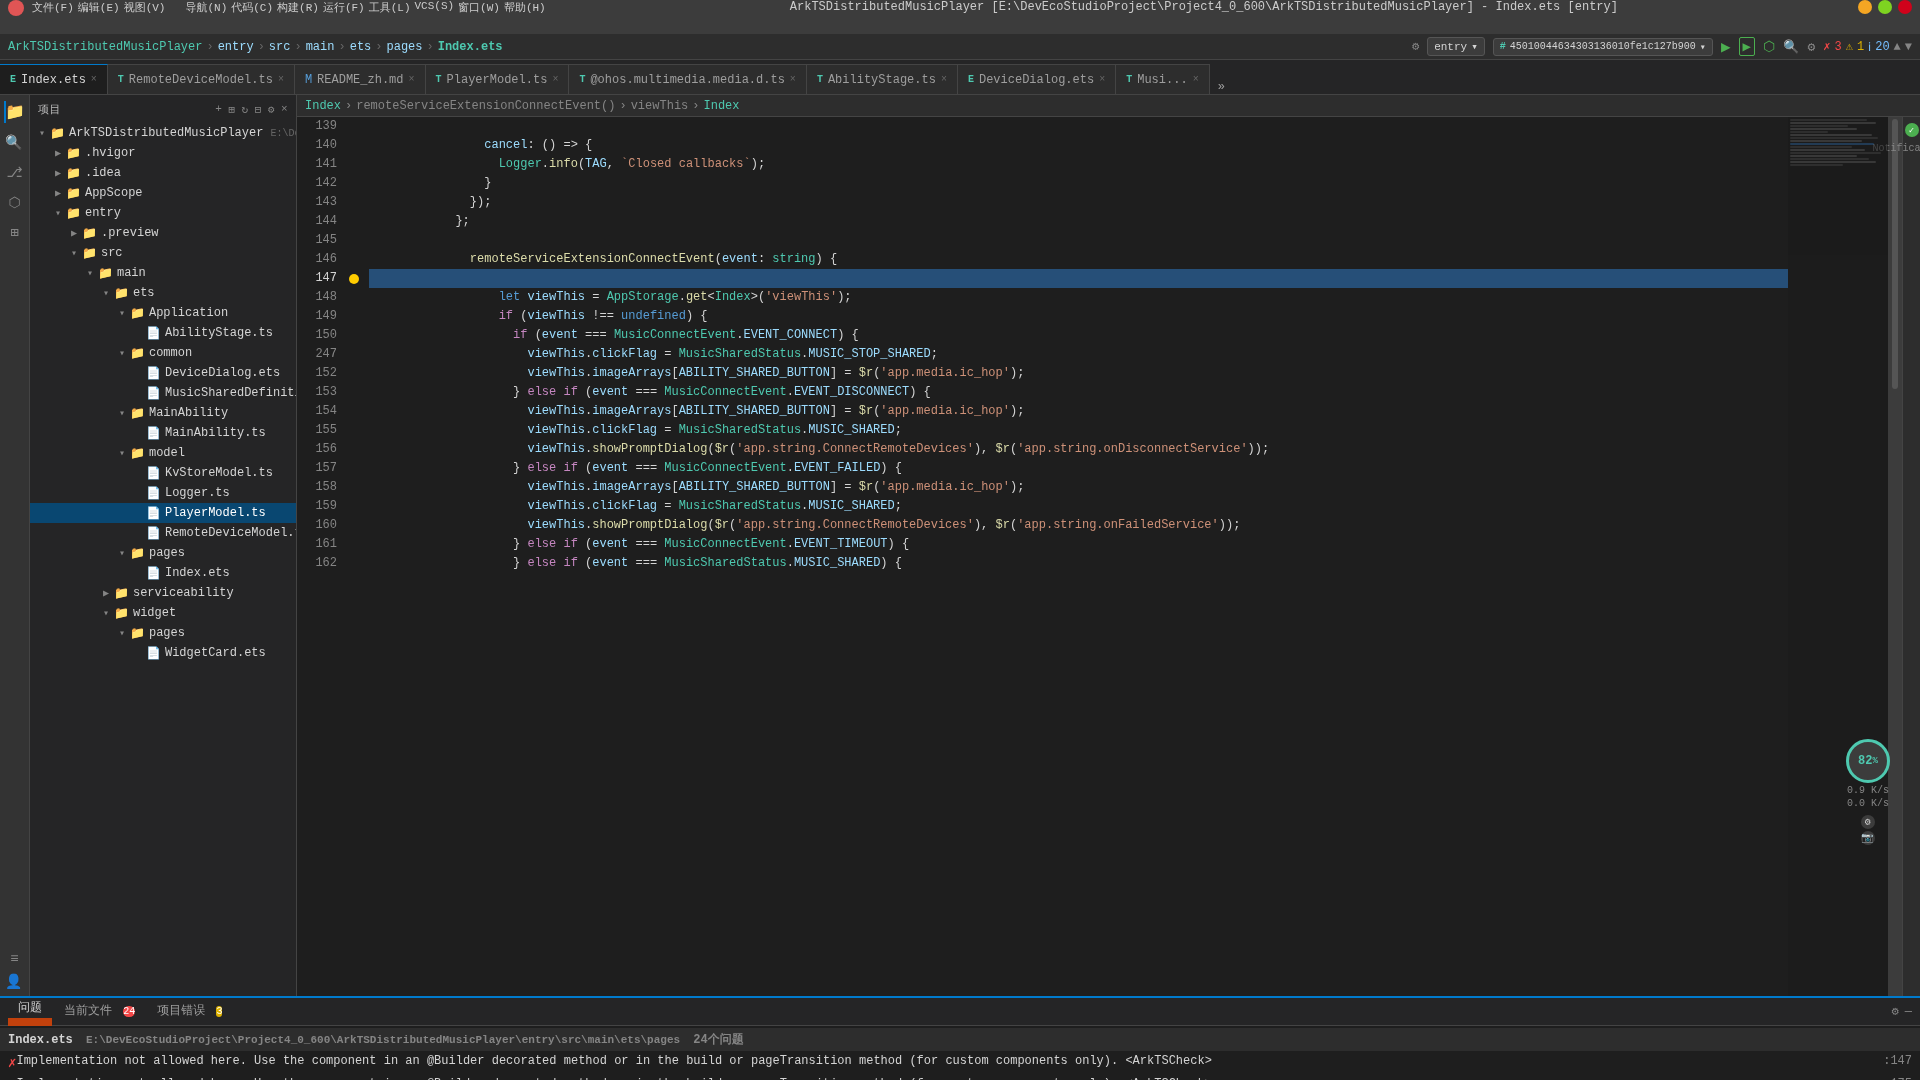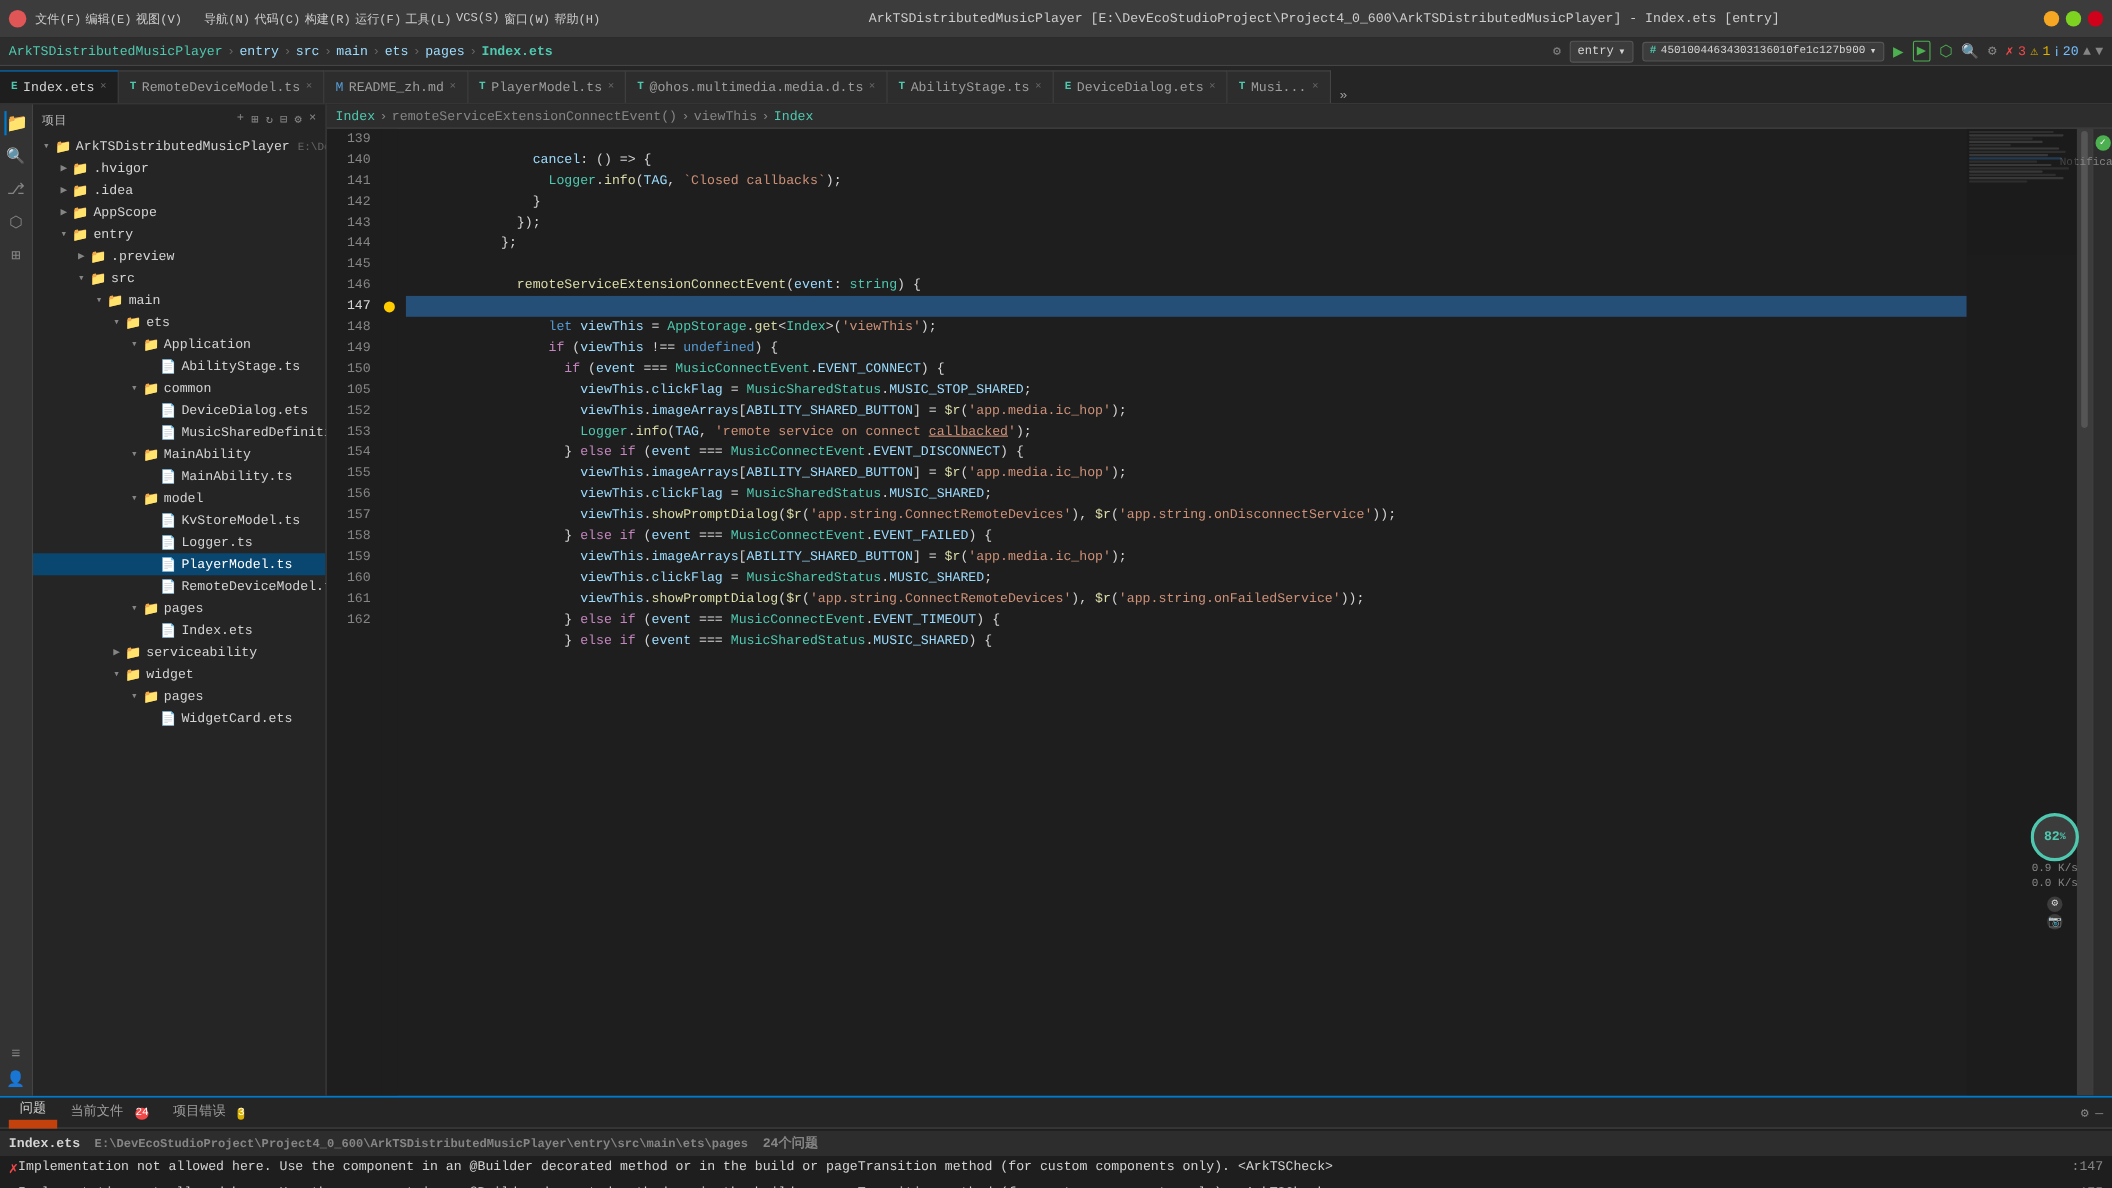--- a/index.html
+++ b/index.html
@@ -11,21 +11,21 @@
       width: 1920px;
       height: 1080px;
       overflow: hidden;
     }
 
     
     .title-bar {
       height: 34px;
       background: #3c3c3c;
       display: flex;
-      align-items: center;
+      align-items: flex-start;
       padding: 0 8px;
       color: #cccccc;
       font-size: 12px;
       user-select: none;
     }
     .title-bar-logo {
       width: 16px; height: 16px;
       background: #e05555;
       border-radius: 50%;
       margin-right: 8px;
@@ -634,21 +634,21 @@
           <span class="ln">141</span>
           <span class="ln">142</span>
           <span class="ln">143</span>
           <span class="ln">144</span>
           <span class="ln">145</span>
           <span class="ln">146</span>
           <span class="ln active">147</span>
           <span class="ln">148</span>
           <span class="ln">149</span>
           <span class="ln">150</span>
-          <span class="ln">105</span>
+          <span class="ln">247</span>
           <span class="ln">152</span>
           <span class="ln">153</span>
           <span class="ln">154</span>
           <span class="ln">155</span>
           <span class="ln">156</span>
           <span class="ln">157</span>
           <span class="ln">158</span>
           <span class="ln">159</span>
           <span class="ln">160</span>
           <span class="ln">161</span>
@@ -714,23 +714,20 @@
             <span class="op">      </span><span class="kw">if</span><span class="op"> (</span><span class="var">viewThis</span><span class="op"> !== </span><span class="kw2">undefined</span><span class="op">) {</span>
           </div>
           <div class="code-line">
             <span class="op">        </span><span class="kw">if</span><span class="op"> (</span><span class="var">event</span><span class="op"> === </span><span class="type">MusicConnectEvent</span><span class="op">.</span><span class="var">EVENT_CONNECT</span><span class="op">) {</span>
           </div>
           <div class="code-line">
             <span class="op">          </span><span class="var">viewThis</span><span class="op">.</span><span class="var">clickFlag</span><span class="op"> = </span><span class="type">MusicSharedStatus</span><span class="op">.</span><span class="var">MUSIC_STOP_SHARED</span><span class="op">;</span>
           </div>
           <div class="code-line">
             <span class="op">          </span><span class="var">viewThis</span><span class="op">.</span><span class="var">imageArrays</span><span class="op">[</span><span class="var">ABILITY_SHARED_BUTTON</span><span class="op">] = </span><span class="fn">$r</span><span class="op">(</span><span class="str">'app.media.ic_hop'</span><span class="op">);</span>
-          </div>
-          <div class="code-line">
-            <span class="op">          </span><span class="type">Logger</span><span class="op">.</span><span class="fn">info</span><span class="op">(</span><span class="var">TAG</span><span class="op">, </span><span class="str">'remote service on connect </span><span style="text-decoration:underline;color:#ce9178;">callbacked</span><span class="str">'</span><span class="op">);</span>
           </div>
           <div class="code-line">
             <span class="op">        } </span><span class="kw">else if</span><span class="op"> (</span><span class="var">event</span><span class="op"> === </span><span class="type">MusicConnectEvent</span><span class="op">.</span><span class="var">EVENT_DISCONNECT</span><span class="op">) {</span>
           </div>
           <div class="code-line">
             <span class="op">          </span><span class="var">viewThis</span><span class="op">.</span><span class="var">imageArrays</span><span class="op">[</span><span class="var">ABILITY_SHARED_BUTTON</span><span class="op">] = </span><span class="fn">$r</span><span class="op">(</span><span class="str">'app.media.ic_hop'</span><span class="op">);</span>
           </div>
           <div class="code-line">
             <span class="op">          </span><span class="var">viewThis</span><span class="op">.</span><span class="var">clickFlag</span><span class="op"> = </span><span class="type">MusicSharedStatus</span><span class="op">.</span><span class="var">MUSIC_SHARED</span><span class="op">;</span>
           </div>

